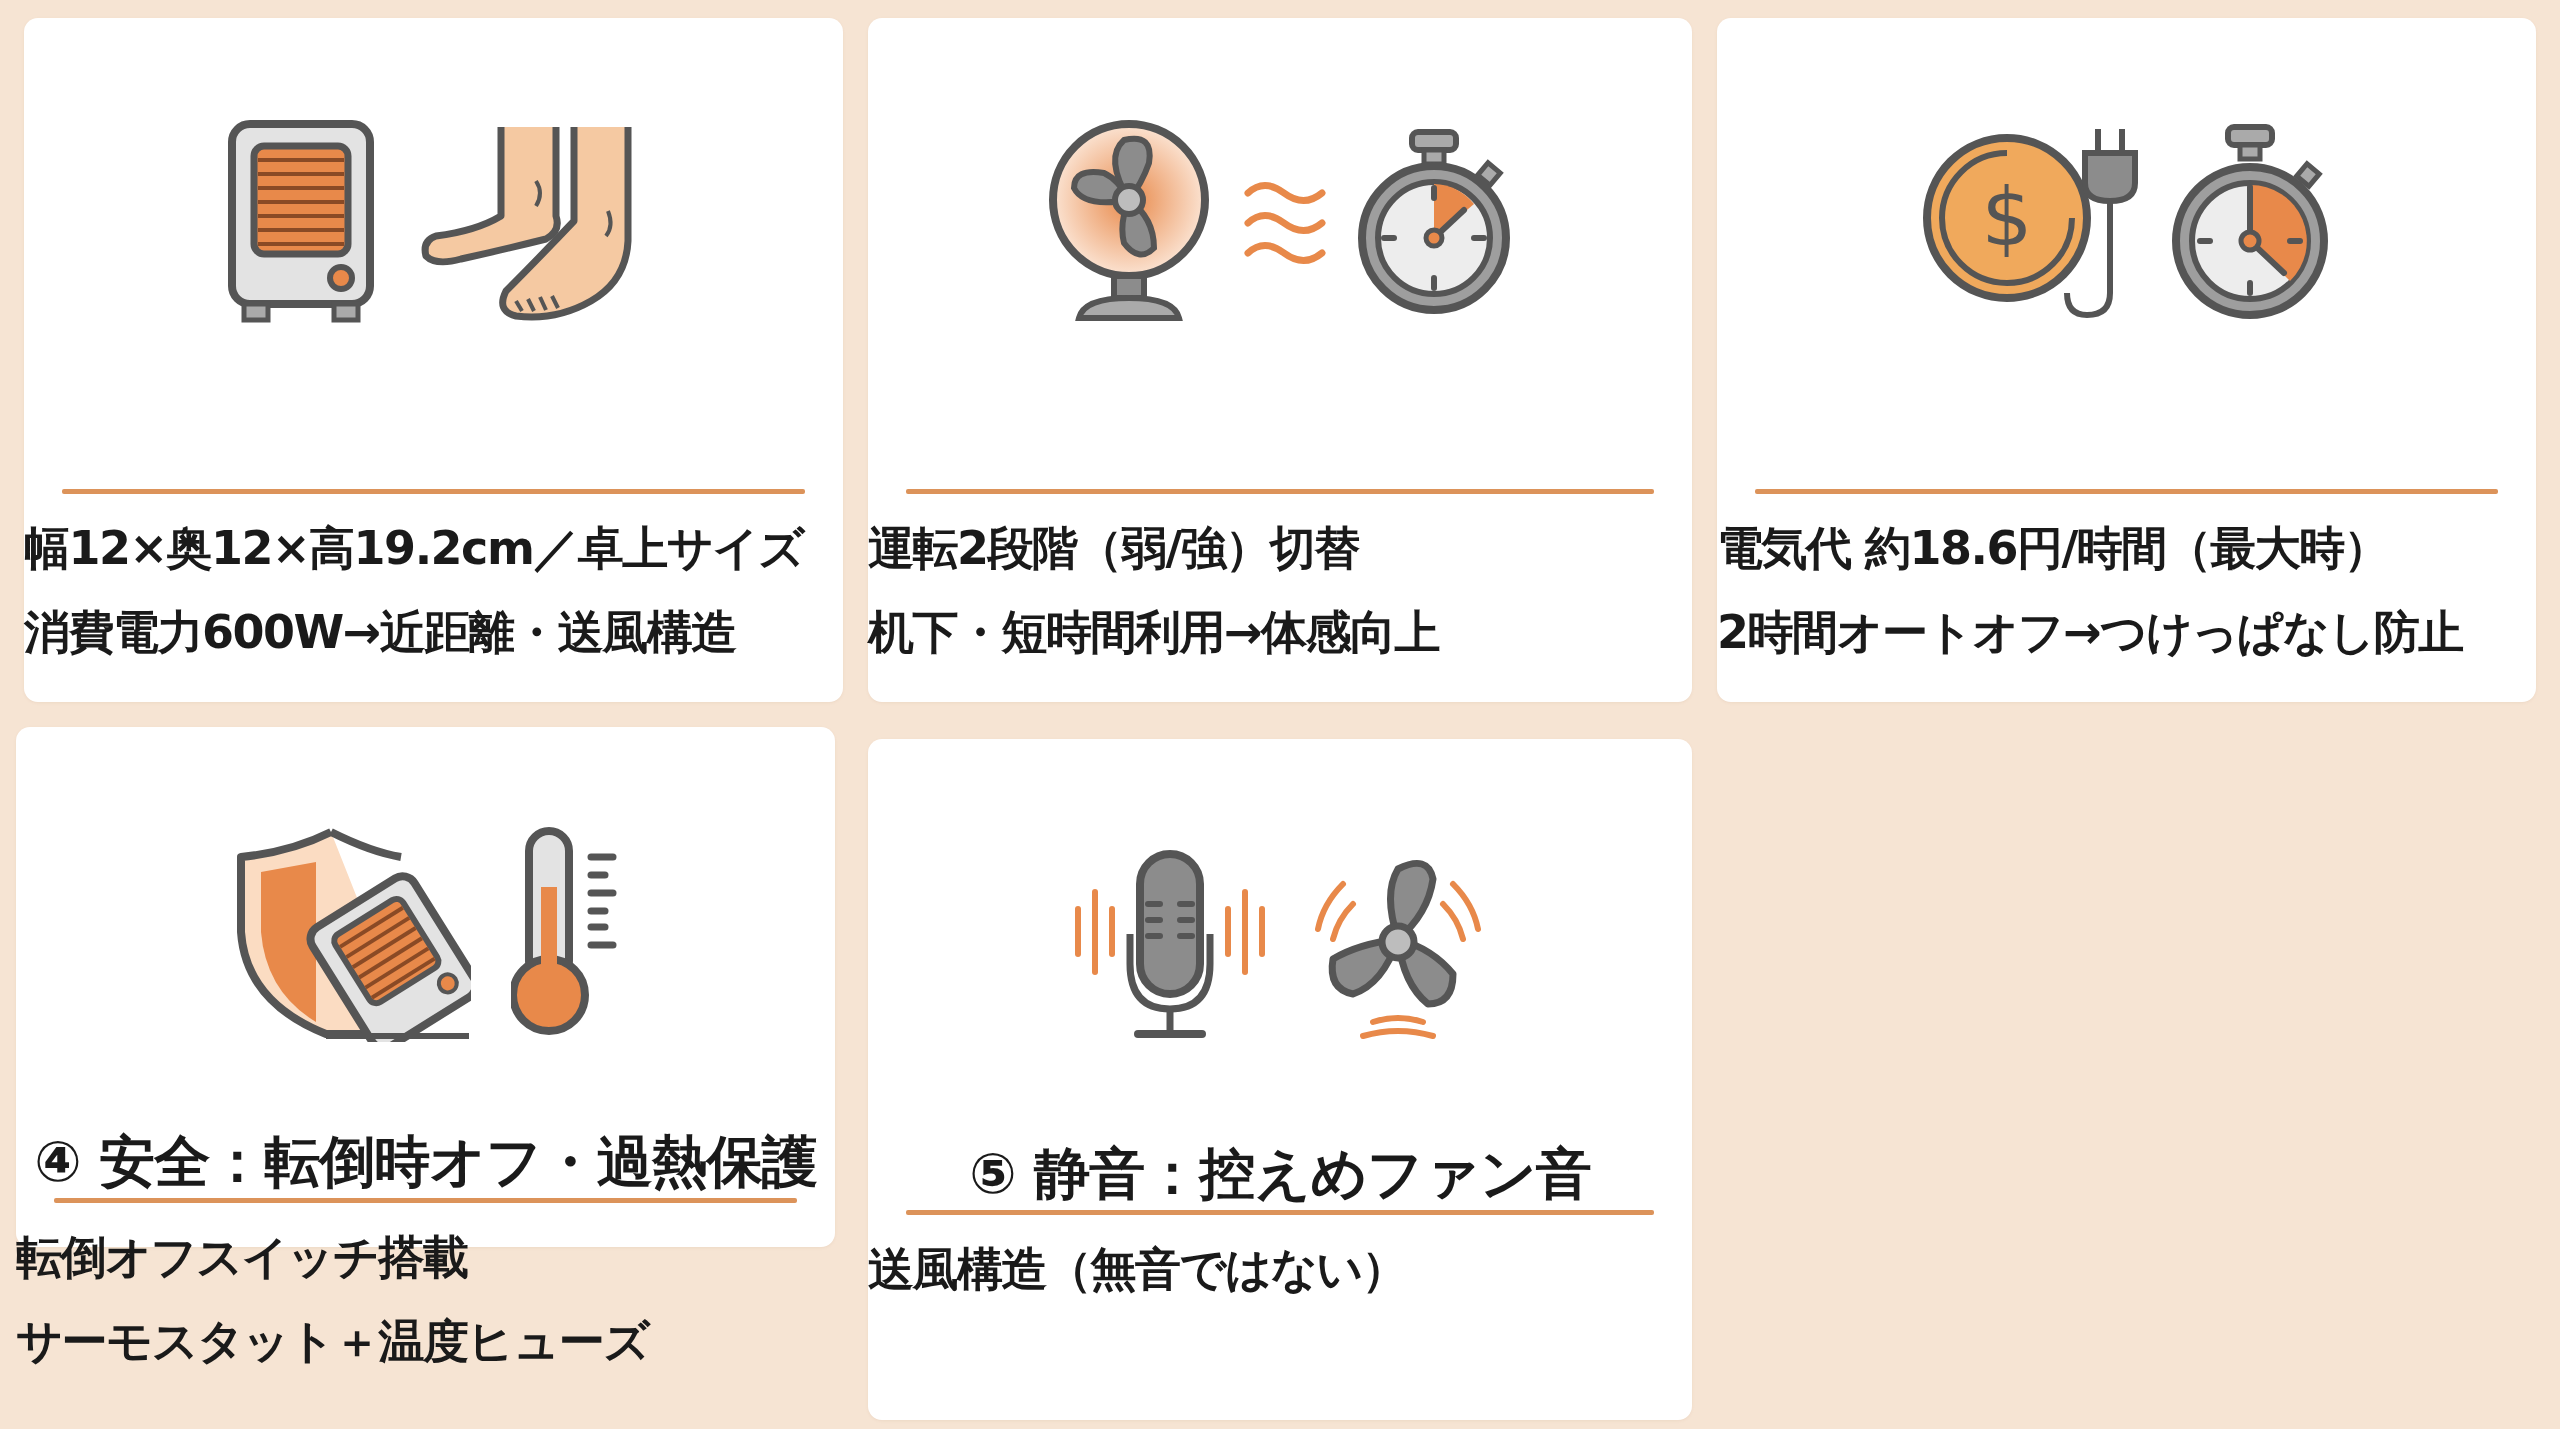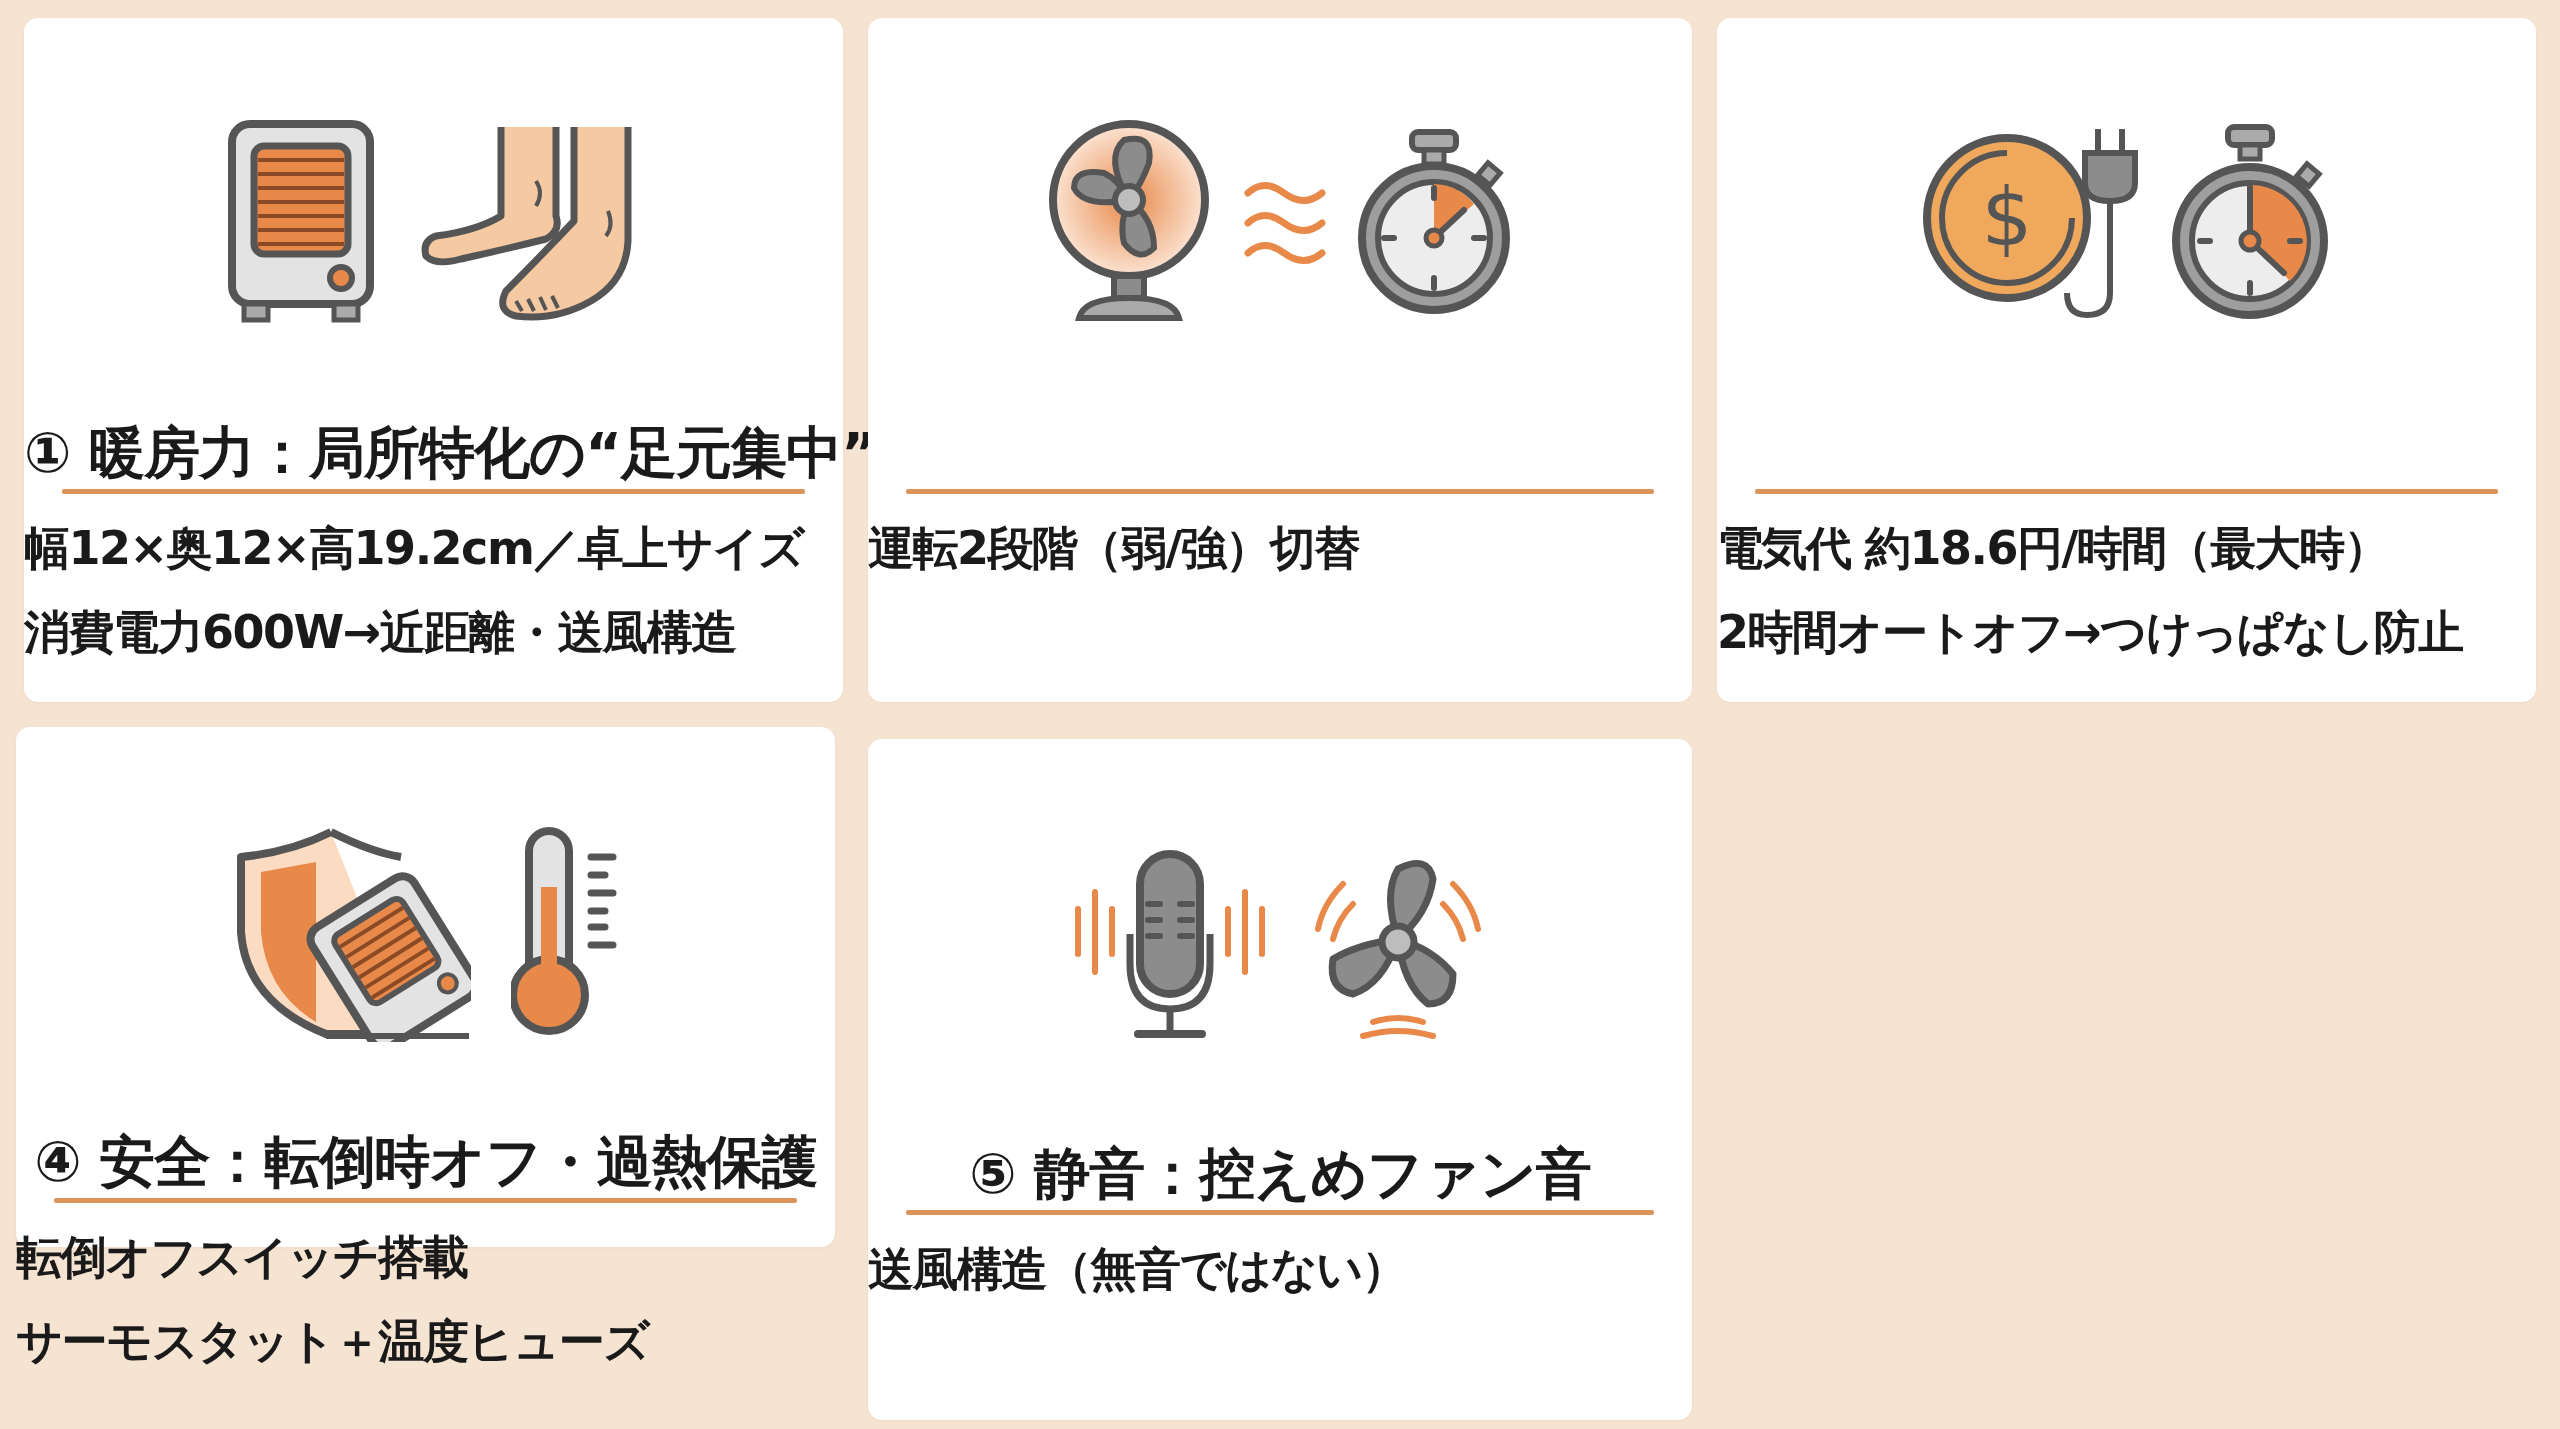--- a/index.html
+++ b/index.html
@@ -64,21 +64,20 @@
       <path d="M120 60 Q128 72 120 85" stroke="#555" stroke-width="4" fill="none"></path>
       <path d="M192 90 Q198 105 190 115" stroke="#555" stroke-width="4" fill="none"></path>
       <g stroke="#555" stroke-width="4" fill="none">
           <path d="M100 180 l6 10"></path>
           <path d="M112 178 l6 12"></path>
           <path d="M124 176 l6 13"></path>
           <path d="M136 175 l6 12"></path>
         </g>
     </svg>
   </div>
-  <div class="title">① 暖房力：局所特化の“足元集中”</div>
   <div class="divider"></div>
   <div class="line l1">幅12×奥12×高19.2cm／卓上サイズ</div>
   <div class="line l2">消費電力600W→近距離・送風構造</div>
 </div>
 
 <div class="card" style="left:868px; top:18px; width:824px; height:684px;">
   <div class="icons" style="gap:30px;">
     <svg width="170" height="210" viewBox="0 0 170 210">
       <defs>
           <radialGradient id="fg1">
@@ -115,20 +114,21 @@
           <line x1="78" y1="150" x2="78" y2="160"></line>
         <line x1="28" y1="110" x2="38" y2="110"></line>
           <line x1="118" y1="110" x2="128" y2="110"></line>
         <line x1="78" y1="110" x2="108" y2="82"></line>
       </g>
       <circle cx="78" cy="110" r="8" fill="#E8894A" stroke="#555" stroke-width="5"></circle>
     </svg>
   </div>
   <div class="divider"></div>
   <div class="line l1">運転2段階（弱/強）切替</div>
+  <div class="line l2">机下・短時間利用→体感向上</div>
 </div>
 
 <div class="card" style="left:1717px; top:18px; width:819px; height:684px;">
   <div class="icons" style="gap:20px;">
     <svg width="230" height="200" viewBox="0 0 230 200">
       <circle cx="85" cy="95" r="80" fill="#F0A95C" stroke="#555" stroke-width="8"></circle>
       <path d="M85 30 A65 65 0 1 0 150 95" fill="none" stroke="#555" stroke-width="6"></path>
       <text x="85" y="122" text-anchor="middle" font-size="80" font-family="DejaVu Sans, sans-serif" fill="#555">$</text>
       <line x1="176" y1="6" x2="176" y2="30" stroke="#555" stroke-width="6"></line>
       <line x1="200" y1="6" x2="200" y2="30" stroke="#555" stroke-width="6"></line>

